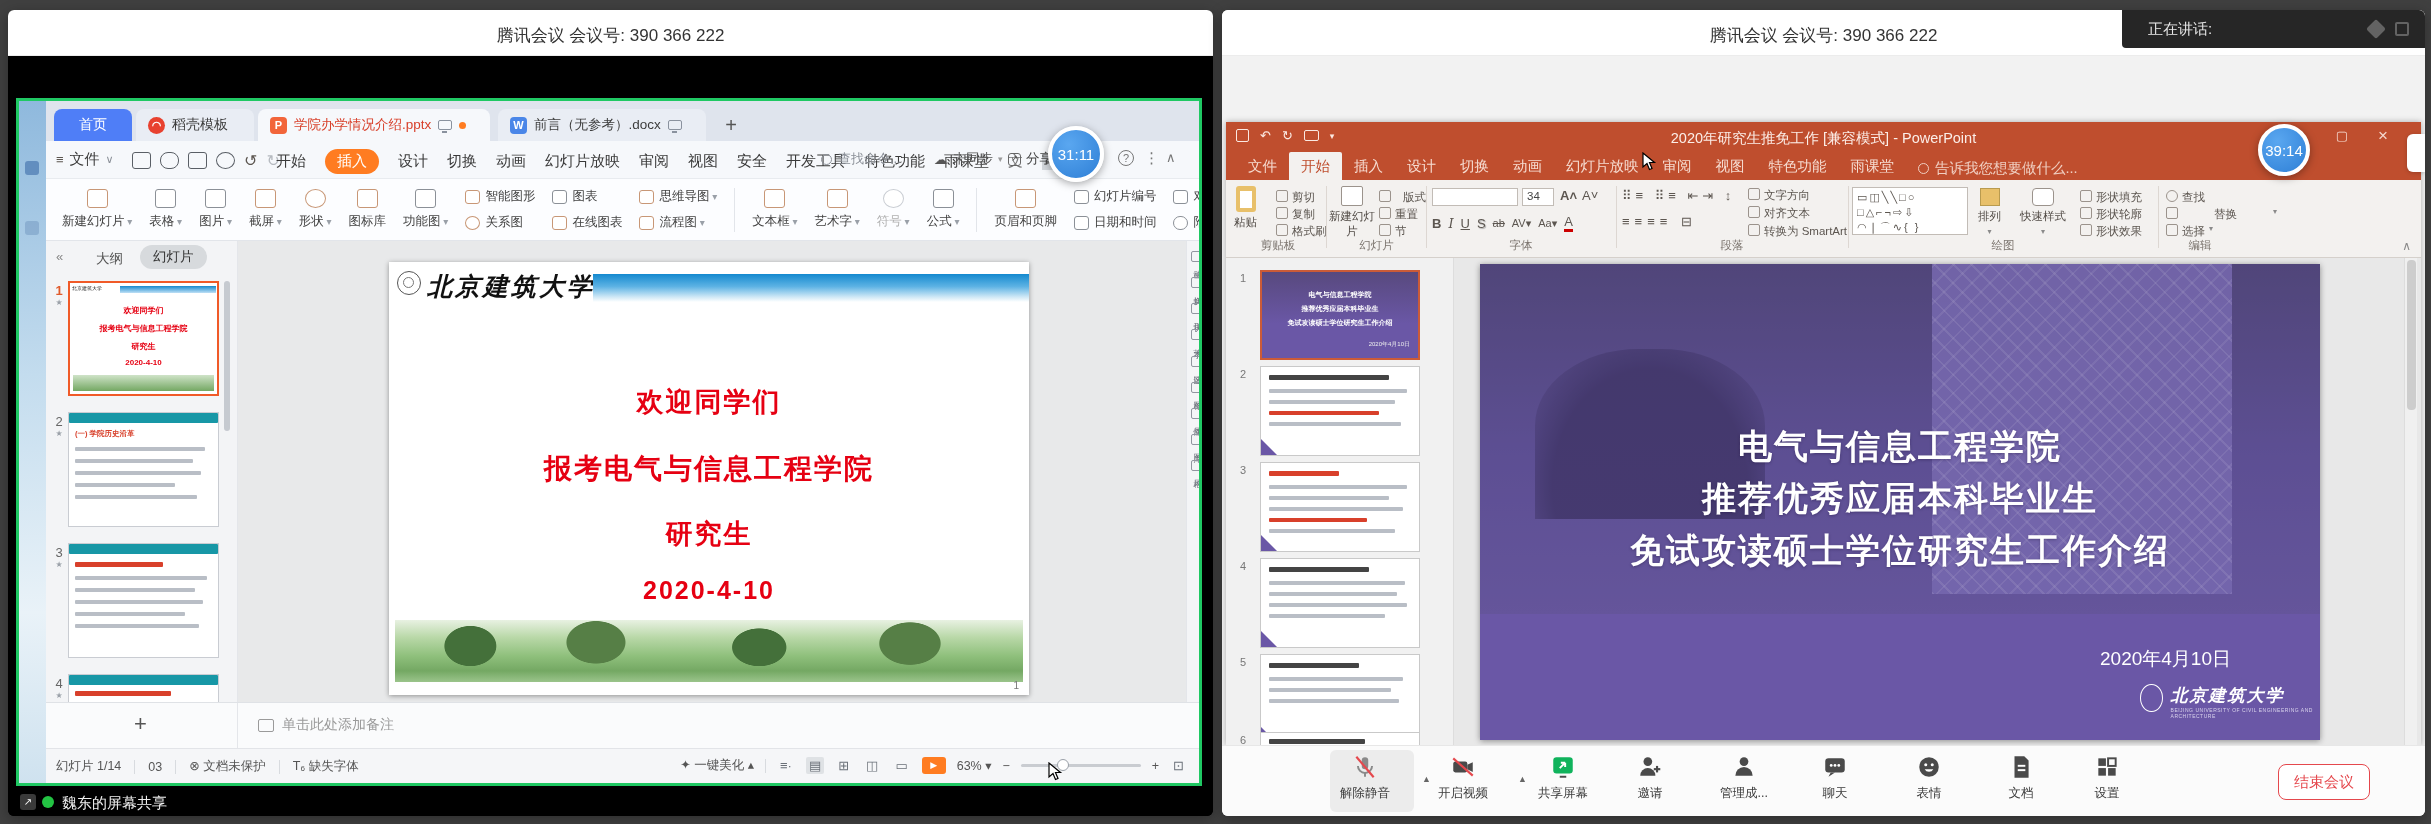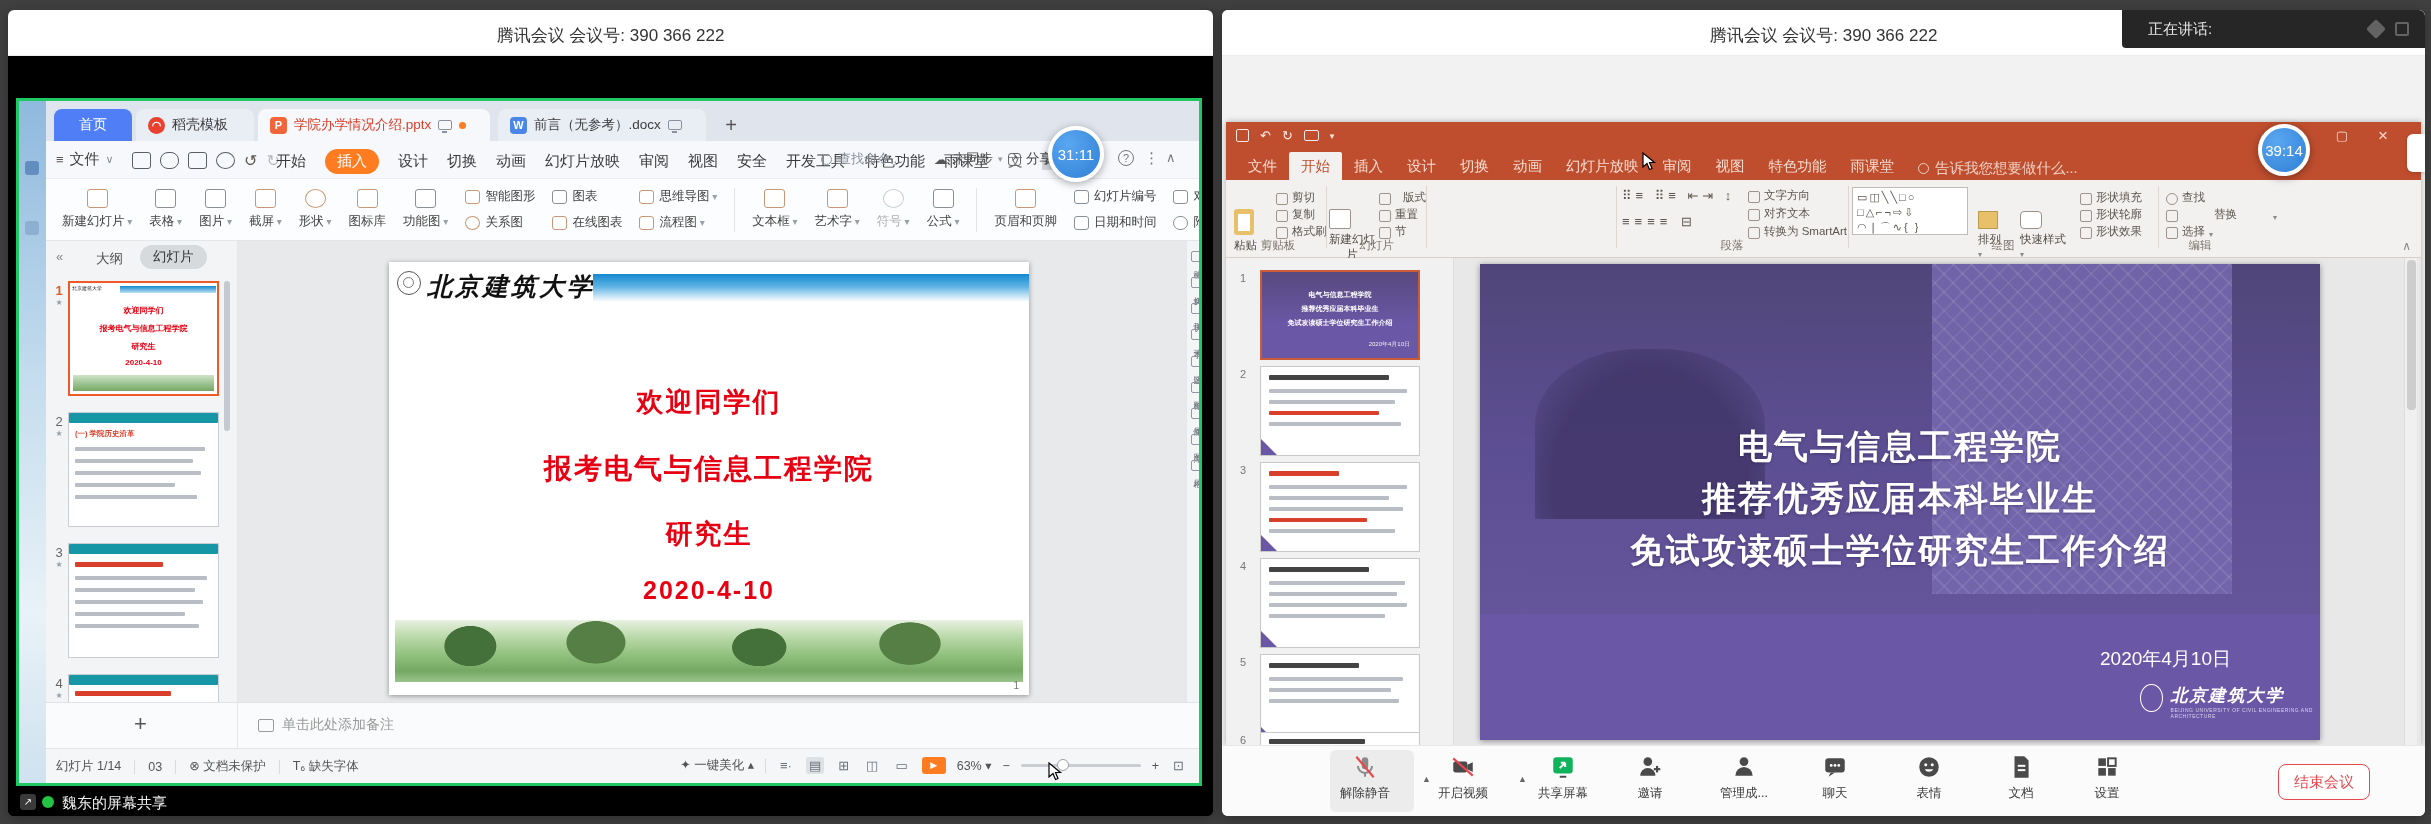--- a/index.html
+++ b/index.html
@@ -63,22 +63,22 @@
   
   .ppt { position:absolute; background:#f3f1ef; overflow:hidden; box-shadow:0 0 6px rgba(0,0,0,.3); }
   .ptitle { position:absolute; left:0; top:0; width:100%; height:30px; background:#bf4e2e; color:#fbe9e2; }
   .ptabs { position:absolute; left:0; top:30px; width:100%; height:28px; background:#bf4e2e; display:flex; align-items:stretch; padding-left:10px; font-size:14.5px; color:#f6dcd1; }
   .ptab { padding:5px 12px 0 12px; white-space:nowrap; }
   .ptab.active { background:#f3f1ef; color:#bf4e2e; border-radius:2px 2px 0 0; }
   .pribbon { position:absolute; left:0; top:58px; width:100%; height:78px; background:#f3f1ef; border-bottom:1px solid #d5d0cb; }
   .pgroup { position:absolute; top:2px; height:72px; }
   .pglabel { position:absolute; bottom:1px; width:100%; text-align:center; font-size:11.5px; color:#7c756f; }
   .pgdiv { position:absolute; top:6px; width:1px; height:62px; background:#ddd7d2; }
-  .pbig { position:absolute; display:flex; flex-direction:column; align-items:flex-start; gap:3px; font-size:11.5px; color:#514b46; text-align:center;margin-top:23px; }
-  .psm { position:absolute; font-size:11.5px; color:#5c5650; white-space:nowrap; display:flex; align-items:flex-end; gap:4px; }
+  .pbig { position:absolute; display:flex; flex-direction:column; align-items:center; gap:3px; font-size:11.5px; color:#514b46; text-align:center; }
+  .psm { position:absolute; font-size:11.5px; color:#5c5650; white-space:nowrap; display:flex; align-items:flex-start; gap:4px; }
   .psm .sic { width:12px; height:12px; border:1.3px solid #9b938c; border-radius:2px; display:inline-block; }
   .fbox { background:#fff; border:1px solid #c2bcb6; height:18px; font-size:11.5px; color:#444; padding:1px 4px; }
   .glyph { color:#5c5650; font-size:13px; }
   .pcontent { position:absolute; left:0; top:136px; width:100%; height:487px; background:#e8e8e8; }
   .psidebar { position:absolute; left:0; top:0; width:228px; height:100%; background:#f1f1f1; border-right:1px solid #ddd; overflow:hidden; }
   .pthumb { position:absolute; left:34px; width:160px; height:90px; background:#fff; border:1px solid #c9c9c9; overflow:hidden; }
   .pthumb.sel { border:2px solid #cb5b38; }
   .ptri { position:absolute; left:0; bottom:0; width:0; height:0; border-left:16px solid #6a57a6; border-top:16px solid transparent; }
   .pnum { position:absolute; left:14px; font-size:11px; color:#777; }
   .pslide { position:absolute; left:254px; top:6px; width:840px; height:476px; background:#6a57a6; box-shadow:0 1px 6px rgba(0,0,0,.4); overflow:hidden; }
@@ -465,20 +465,21 @@
 
     <div class="ppt" style="left:4px; top:112px; width:1195px; height:623px;">
       <div class="ptitle">
         <div class="abs" style="left:10px; top:6px; display:flex; gap:11px; align-items:center; font-size:13px;">
           <span style="width:13px; height:13px; border:1.5px solid #fbe9e2; border-radius:2px;"></span>
           <span>↶</span>
           <span>↻</span>
           <span style="width:15px; height:11px; border:1.5px solid #fbe9e2; border-radius:2px;"></span>
           <span style="font-size:9px;">▾</span>
         </div>
+        <div class="abs" style="width:100%; text-align:center; top:7px; font-size:14.5px; color:#fceee8;">2020年研究生推免工作 [兼容模式] - PowerPoint</div>
         <span class="abs" style="right:73px; top:6px; font-size:13px; color:#f5d9cf;">▢</span>
         <span class="abs" style="right:33px; top:4px; font-size:17px; color:#f5d9cf;">×</span>
       </div>
       <div class="ptabs">
         <span class="ptab">文件</span>
         <span class="ptab active">开始</span>
         <span class="ptab">插入</span>
         <span class="ptab">设计</span>
         <span class="ptab">切换</span>
         <span class="ptab">动画</span>
@@ -534,20 +535,37 @@
               <span>重置</span>
             </div>
           <div class="psm" style="left:50px; top:42px;">
               <span class="sic"></span>
               <span>节</span>
             </div>
           <div class="pglabel">幻灯片</div>
         </div>
         <div class="pgdiv" style="left:200px;"></div>
 
+        <div class="pgroup" style="left:204px; width:182px;">
+          <span class="fbox abs" style="left:2px; top:6px; width:86px;"></span>
+          <span class="fbox abs" style="left:92px; top:6px; width:32px;">34</span>
+          <span class="glyph abs" style="left:130px; top:6px; font-weight:bold;">A˄</span>
+          <span class="glyph abs" style="left:152px; top:6px;">A˅</span>
+          <div class="abs" style="left:2px; top:32px; display:flex; gap:7px; align-items:center; font-size:13px; color:#5c5650;">
+            <b>B</b>
+            <i style="font-family:'DejaVu Serif',serif;">I</i>
+            <u>U</u>
+            <span style="text-shadow:1px 1px 1px #aaa;">S</span>
+            <span style="text-decoration:line-through; font-size:11px;">ab</span>
+            <span style="font-size:11px;">AV▾</span>
+            <span style="font-size:11px;">Aa▾</span>
+            <span style="border-bottom:3px solid #c00;">A</span>
+          </div>
+          <div class="pglabel">字体</div>
+        </div>
         <div class="pgdiv" style="left:390px;"></div>
 
         <div class="pgroup" style="left:394px; width:224px;">
           <div class="abs glyph" style="left:2px; top:6px; letter-spacing:4px;">⠿≡ ⠿≡ ⇤⇥ ↕</div>
           <div class="abs glyph" style="left:2px; top:32px; letter-spacing:5px;">≡≡≡≡ ⊟</div>
           <div class="psm" style="left:128px; top:6px;">
               <span class="sic"></span>
               <span>文字方向</span>
             </div>
           <div class="psm" style="left:128px; top:24px;">

